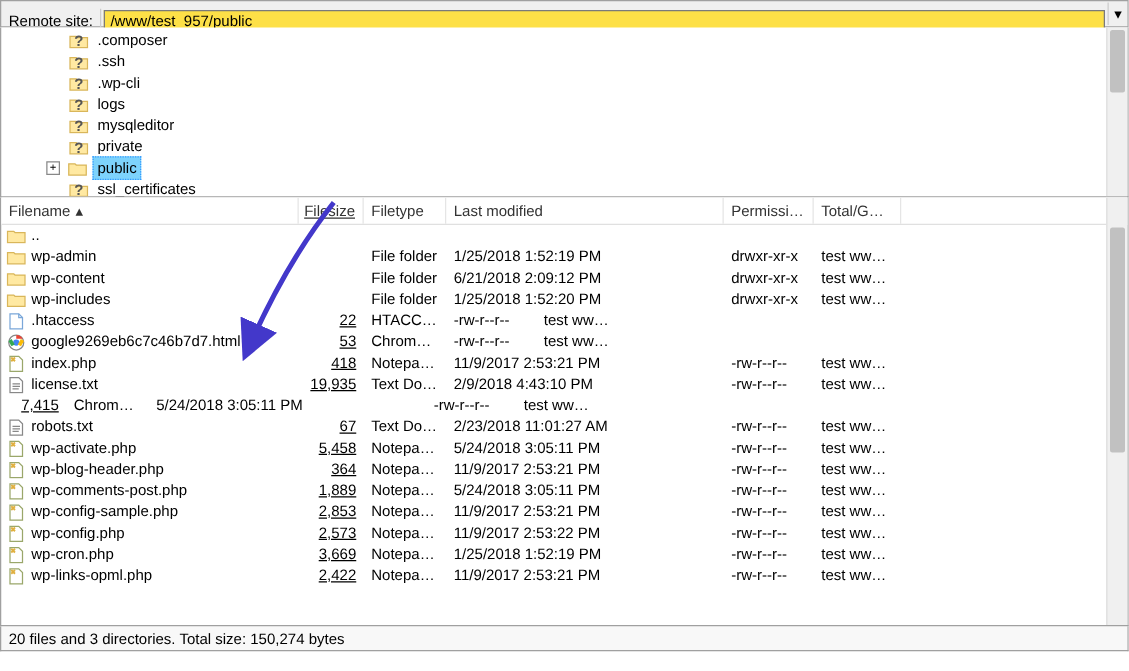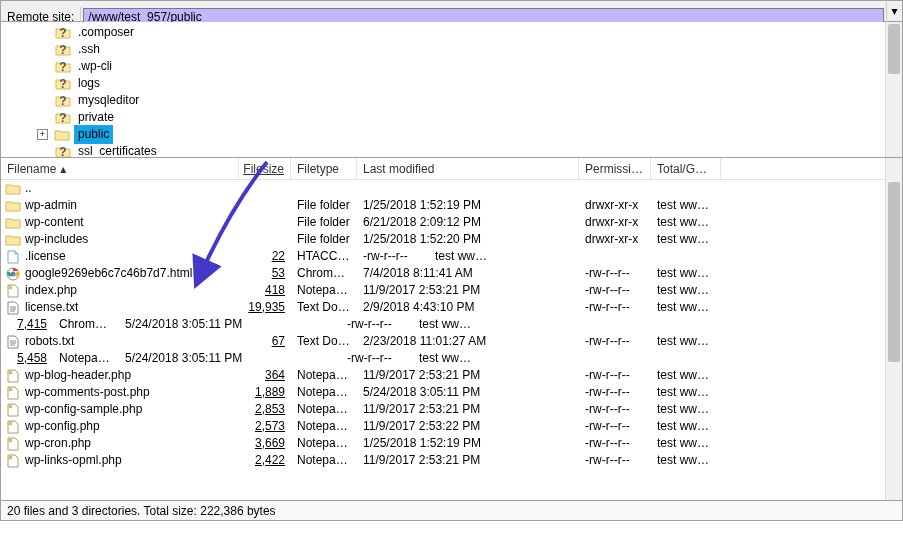--- a/index.html
+++ b/index.html
@@ -1,27 +1,27 @@
 <!DOCTYPE html>
 <html><head>
 <meta charset="utf-8">
 <style>
 * { box-sizing: border-box; margin: 0; padding: 0; font-family: "Segoe UI", Tahoma, sans-serif; font-size: 12px; }
 body { background: #fff; width: 903px; height: 537px; overflow: hidden; position: relative; }
 .topbar { display: flex; align-items: center; border: 1px solid #a0a0a0; background: #f0f0f0; height: 22px; }
 .topbar-label { padding: 0 6px; border-right: 1px solid #ccc; height: 100%; display: flex; align-items: center; margin-top: 12px; }
-.topbar-input { flex: 1; border: 1px solid #7a7a7a; height: 18px; margin: 12px 2px 1px 2px; padding: 0 4px; background: #c4b5fd; outline: none; }
+.topbar-input { flex: 1; border: 1px solid #7a7a7a; height: 18px; margin: 12px 2px 1px 2px; padding: 0 4px; background: #fde047; outline: none; }
 .topbar-arrow { width: 16px; display: flex; align-items: center; justify-content: center; border-left: 1px solid #ccc; height: 18px; }
 .tree-pane { border: 1px solid #a0a0a0; border-top: none; height: 136px; overflow: hidden; position: relative; background: #fff; }
 .tree { padding: 2px 0 0 54px; }
 .tree-row { display: flex; align-items: center; height: 17px; line-height: 17px; }
 .tree-row.has-expand { margin-left: -18px; }
 .expand-box { width: 11px; height: 11px; border: 1px solid #888; display: flex; align-items: center; justify-content: center; margin-right: 6px; font-size: 9px; line-height: 1; background: #fff; }
 .tree-label { padding: 0 3px; }
-.tree-label.selected { background: #0ea5e9; border: 1px dotted #3399ff; }
+.tree-label.selected { background: #7dd3fc; border: 1px dotted #3399ff; }
 .icon { width: 16px; height: 14px; margin-right: 4px; display: inline-flex; align-items: center; justify-content: center; flex: 0 0 16px; }
 .folder-icon svg, .icon svg { display: block; }
 .scrollbar-v { position: absolute; right: 0; top: 0; bottom: 0; width: 17px; background: #f0f0f0; border-left: 1px solid #ddd; }
 .scrollbar-thumb { position: absolute; left: 2px; right: 2px; background: #c1c1c1; border-radius: 2px; }
 .list-pane { border: 1px solid #a0a0a0; border-top: none; height: 343px; position: relative; background: #fff; overflow: hidden; }
 .header-row { display: flex; background: #fff; border-bottom: 1px solid #e0e0e0; height: 22px; align-items: center; }
 .header-cell { padding: 0 6px; height: 100%; display: flex; align-items: center; border-right: 1px solid #e5e5e5; color: #333; position: relative; }
 .col-name { width: 238px; }
 .col-size { width: 52px; justify-content: flex-end; text-align: right; text-decoration: underline; }
 .col-type { width: 66px; }
@@ -200,21 +200,21 @@
         <div class="cell col-owner">test ww…</div>
       </div>
       <div class="file-row">
         <div class="cell col-name">
           <span class="icon">
             <svg width="14" height="14">
               <path d="M2 1h7l3 3v9H2z" fill="#fff" stroke="#7aa7d9"></path>
               <path d="M9 1v3h3" fill="none" stroke="#7aa7d9"></path>
             </svg>
           </span>
-          <span>.license</span>
+          <span>.htaccess</span>
         </div>
         <div class="cell col-size">22</div>
         <div class="cell col-type">HTACCE…</div>
         <div class="cell col-perm">-rw-r--r--</div>
         <div class="cell col-owner">test ww…</div>
       </div>
       <div class="file-row">
         <div class="cell col-name">
           <span class="icon">
             <svg width="14" height="14">
@@ -223,21 +223,20 @@
               <path d="M7 1a6 6 0 0 1 5.2 3H7" fill="#ea4335"></path>
               <path d="M1.8 4A6 6 0 0 1 7 1v6" fill="#fbbc05" opacity="0"></path>
               <path d="M2 5l2.5 4.3" stroke="#34a853" stroke-width="3"></path>
               <path d="M12 5l-2.5 4.3" stroke="#fbbc05" stroke-width="3"></path>
             </svg>
           </span>
           <span>google9269eb6c7c46b7d7.html</span>
         </div>
         <div class="cell col-size">53</div>
         <div class="cell col-type">Chrome …</div>
-        <div class="cell col-date">7/4/2018 8:11:41 AM</div>
         <div class="cell col-perm">-rw-r--r--</div>
         <div class="cell col-owner">test ww…</div>
       </div>
       <div class="file-row">
         <div class="cell col-name">
           <span class="icon">
             <svg width="14" height="14">
               <path d="M2 1h7l3 3v9H2z" fill="#fff" stroke="#9aa76a"></path>
               <path d="M3 2l3 3M3 5l3-3" stroke="#e0b040" stroke-width="1.5"></path>
             </svg>
@@ -283,20 +282,29 @@
           </span>
           <span>robots.txt</span>
         </div>
         <div class="cell col-size">67</div>
         <div class="cell col-type">Text Doc…</div>
         <div class="cell col-date">2/23/2018 11:01:27 AM</div>
         <div class="cell col-perm">-rw-r--r--</div>
         <div class="cell col-owner">test ww…</div>
       </div>
       <div class="file-row">
+        <div class="cell col-name">
+          <span class="icon">
+            <svg width="14" height="14">
+              <path d="M2 1h7l3 3v9H2z" fill="#fff" stroke="#9aa76a"></path>
+              <path d="M3 2l3 3M3 5l3-3" stroke="#e0b040" stroke-width="1.5"></path>
+            </svg>
+          </span>
+          <span>wp-activate.php</span>
+        </div>
         <div class="cell col-size">5,458</div>
         <div class="cell col-type">Notepad…</div>
         <div class="cell col-date">5/24/2018 3:05:11 PM</div>
         <div class="cell col-perm">-rw-r--r--</div>
         <div class="cell col-owner">test ww…</div>
       </div>
       <div class="file-row">
         <div class="cell col-name">
           <span class="icon">
             <svg width="14" height="14">
@@ -401,14 +409,14 @@
     <defs>
       <marker id="ah" markerWidth="8" markerHeight="8" refX="5" refY="4" orient="auto">
         <path d="M0,0 L8,4 L0,8 Z" fill="#4338ca"></path>
       </marker>
     </defs>
     <path d="M78,2 Q40,50 10,118" stroke="#4338ca" stroke-width="4" fill="none" marker-end="url(#ah)"></path>
   </svg>
 </div>
 
 <div class="statusbar">
-  <span>20 files and 3 directories. Total size: 222,386 bytes</span>
+  <span>20 files and 3 directories. Total size: 150,274 bytes</span>
 </div>
 
 </body></html>

